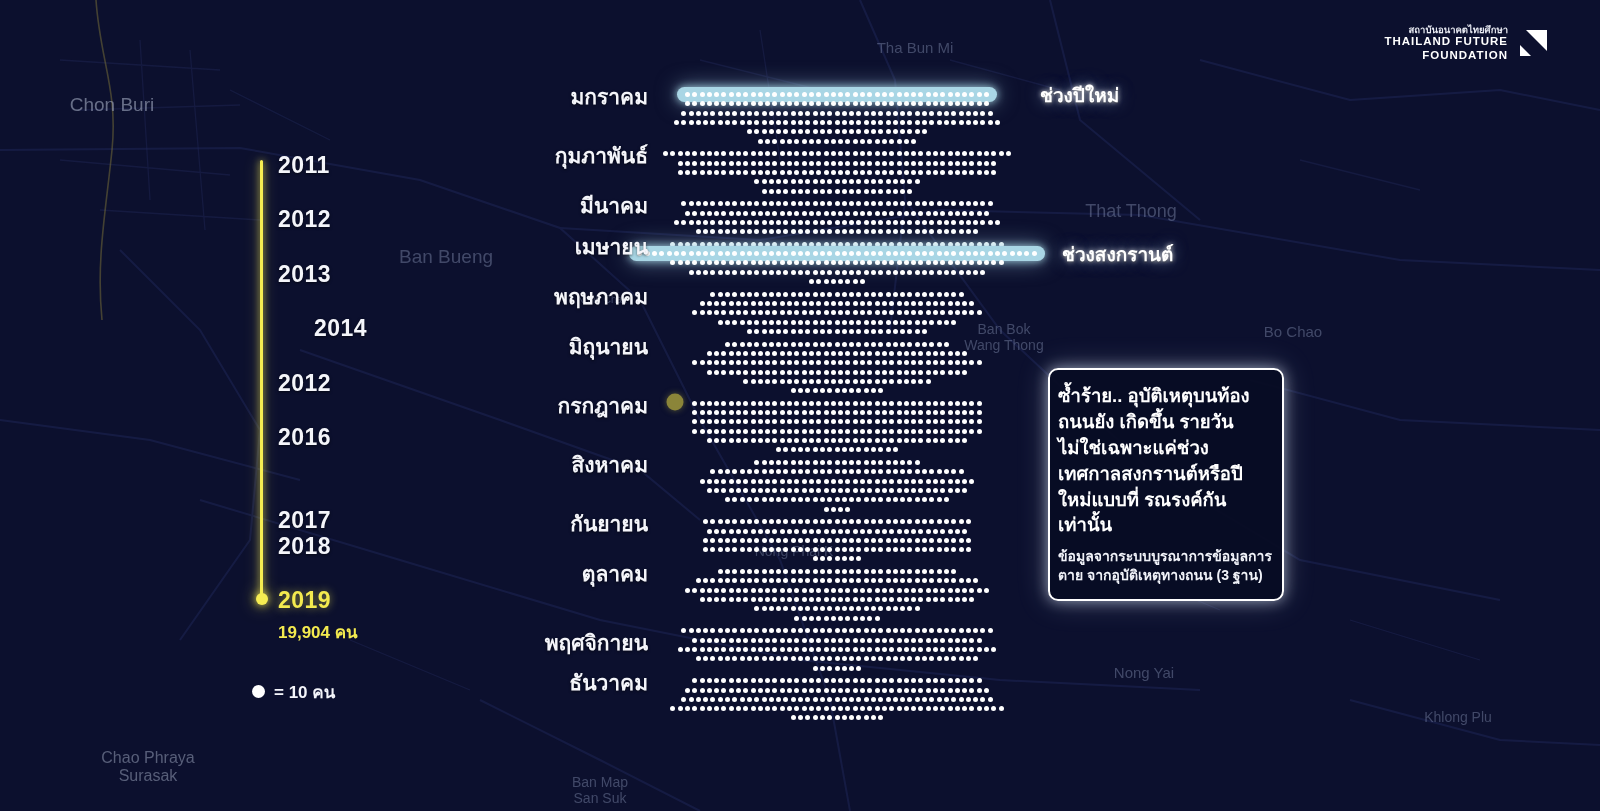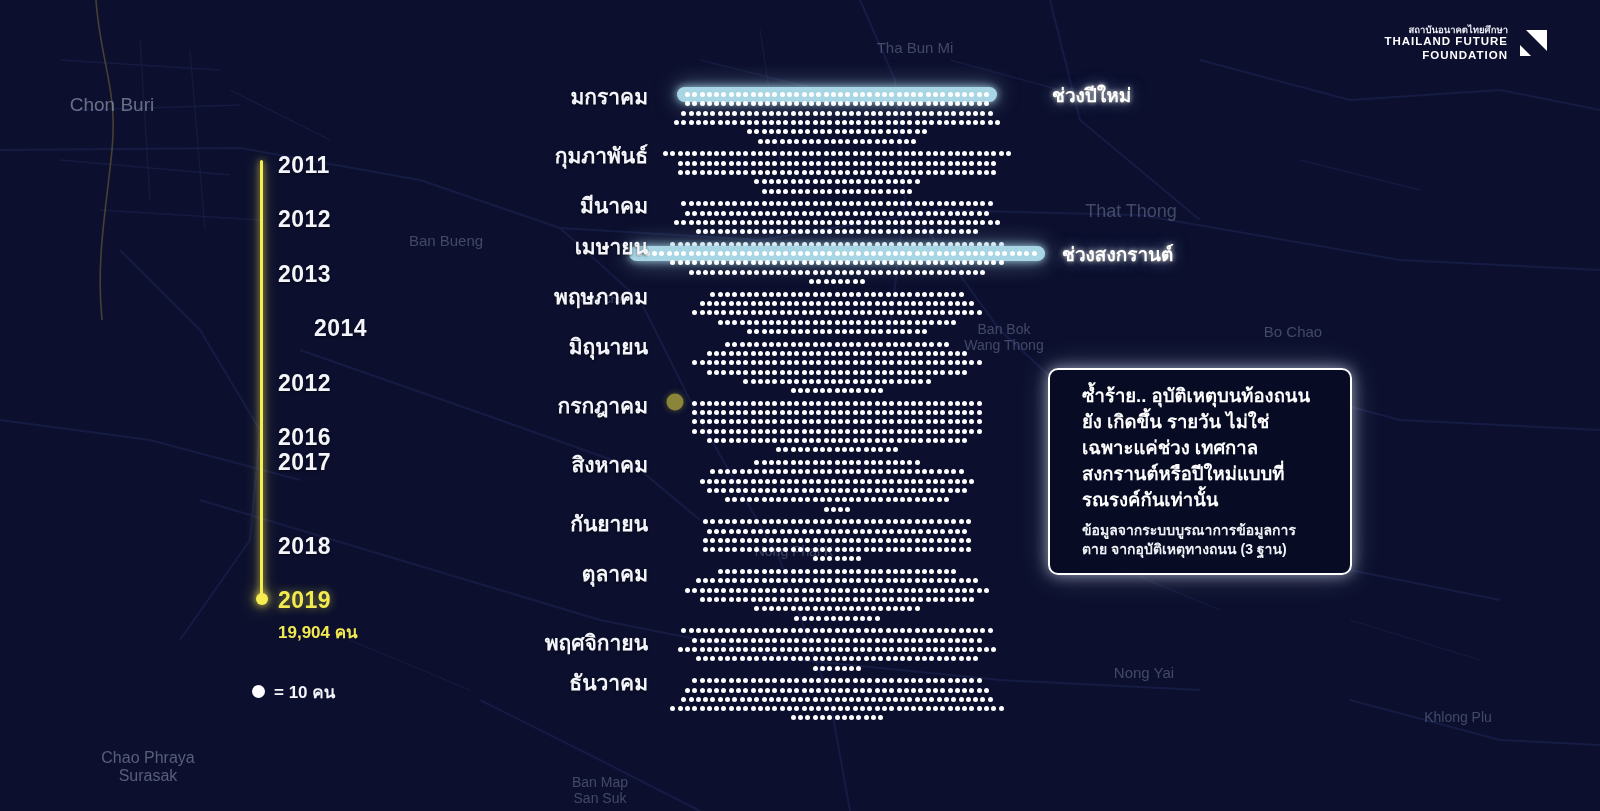--- a/index.html
+++ b/index.html
@@ -57,22 +57,22 @@
     position:absolute;transform:translateY(-50%);
     font-size:19px;font-weight:800;color:#fff;white-space:nowrap;
     text-shadow:0 0 5px rgba(255,255,255,.85),0 0 16px rgba(185,220,255,.55),0 1px 2px rgba(0,0,0,.8);
   }
   #olive-dot{
     position:absolute;width:17px;height:17px;border-radius:50%;background:#8b8539;
     transform:translate(-50%,-50%);box-shadow:0 0 6px rgba(139,133,57,.6);
   }
   
   #annotation{
-    position:absolute;left:1048px;top:368px;width:304px;box-sizing:border-box;
-    padding:13px 32px 14px;border:2.5px solid #fff;border-radius:10px;
+    position:absolute;left:1048px;top:368px;width:236px;box-sizing:border-box;
+    padding:13px 8px 14px;border:2.5px solid #fff;border-radius:10px;
     background:rgba(8,12,36,.93);
     box-shadow:0 0 14px rgba(225,238,255,.55),0 0 30px rgba(225,238,255,.25);
   }
   #annotation .ann-title{font-size:18.5px;font-weight:800;line-height:1.4;color:#fff;}
   #annotation .ann-source{font-size:14px;font-weight:600;line-height:1.35;margin-top:9px;color:#f0f2f8;}
   
   #logo{
     position:absolute;top:24px;right:52px;display:flex;align-items:center;gap:10px;
   }
   #logo .logo-text{text-align:right;line-height:1.2;}
@@ -109,21 +109,21 @@
     <path d="M96,0 C100,60 118,90 112,150 C106,210 96,260 102,320" fill="none" stroke="#8a7f3a" stroke-width="1.6" opacity="0.45"></path>
   </svg>
 
   <div id="map-labels">
       <div class="map-label" style="left: 112px; top: 105px; font-size: 19px; color: rgba(160, 168, 190, 0.62);">
         <div>Chon Buri</div>
       </div>
       <div class="map-label" style="left: 898px; top: 48px; font-size: 15px; color: rgba(130, 142, 175, 0.45); margin-left: 17px;">
         <div>Tha Bun Mi</div>
       </div>
-      <div class="map-label" style="left: 446px; top: 241px; font-size: 15px; color: rgba(130, 142, 175, 0.45);">
+      <div class="map-label" style="left: 446px; top: 257px; font-size: 19px; color: rgba(130, 142, 175, 0.45);">
         <div>Ban Bueng</div>
       </div>
       <div class="map-label" style="left: 1131px; top: 211px; font-size: 18px; color: rgba(130, 142, 175, 0.45);">
         <div>That Thong</div>
       </div>
       <div class="map-label" style="left: 602px; top: 300px; font-size: 10px; color: rgba(130, 142, 175, 0.45);">
         <div>Nong Chak</div>
       </div>
       <div class="map-label" style="left: 1004px; top: 337px; font-size: 14px; color: rgba(130, 142, 175, 0.45);">
         <div>Ban Bok</div>
@@ -165,21 +165,21 @@
 
   <div id="year-line"></div>
   <div id="year-end-dot"></div>
   <div id="years">
       <div class="year-label" style="top: 165px;">2011</div>
       <div class="year-label" style="top: 219.4px;">2012</div>
       <div class="year-label" style="top: 273.8px;">2013</div>
       <div class="year-label" style="top: 328.2px; margin-left: 36px;">2014</div>
       <div class="year-label" style="top: 382.6px;">2012</div>
       <div class="year-label" style="top: 437px;">2016</div>
-      <div class="year-label" style="top: 462px;">2017</div>
+      <div class="year-label" style="top: 520px;">2017</div>
       <div class="year-label" style="top: 545.8px;">2018</div>
       <div class="year-label active" style="top: 600.2px;">2019</div>
     </div>
   <div id="year-value">19,904 คน</div>
 
   <div id="legend">
     <span class="legend-dot"></span>
     <span class="legend-text">= 10 คน</span>
   </div>
 
@@ -2645,21 +2645,21 @@
       <div class="month-label" style="top: 345.5px;">มิถุนายน</div>
       <div class="month-label" style="top: 404.7px;">กรกฎาคม</div>
       <div class="month-label" style="top: 463.9px;">สิงหาคม</div>
       <div class="month-label" style="top: 523.1px;">กันยายน</div>
       <div class="month-label" style="top: 573px;">ตุลาคม</div>
       <div class="month-label" style="top: 642px;">พฤศจิกายน</div>
       <div class="month-label" style="top: 682.1px;">ธันวาคม</div>
     </div>
   <div id="olive-dot" style="left: 675px; top: 402px; background: rgb(139, 133, 57);"></div>
 
-  <div id="callout-newyear" class="callout" style="left: 1040px; top: 94.6px; margin-left: 12px;">ช่วงปีใหม่</div>
+  <div id="callout-newyear" class="callout" style="left: 1040px; top: 94.6px;">ช่วงปีใหม่</div>
   <div id="callout-songkran" class="callout" style="left: 1062px; top: 253.6px;">ช่วงสงกรานต์</div>
 
   <div id="annotation">
     <div class="ann-title">ซ้ำร้าย.. อุบัติเหตุบนท้องถนนยัง เกิดขึ้น รายวัน ไม่ใช่เฉพาะแค่ช่วง เทศกาลสงกรานต์หรือปีใหม่แบบที่ รณรงค์กันเท่านั้น</div>
     <div class="ann-source">ข้อมูลจากระบบบูรณาการข้อมูลการตาย จากอุบัติเหตุทางถนน (3 ฐาน)</div>
   </div>
 
 </div>
 
 </body></html>

